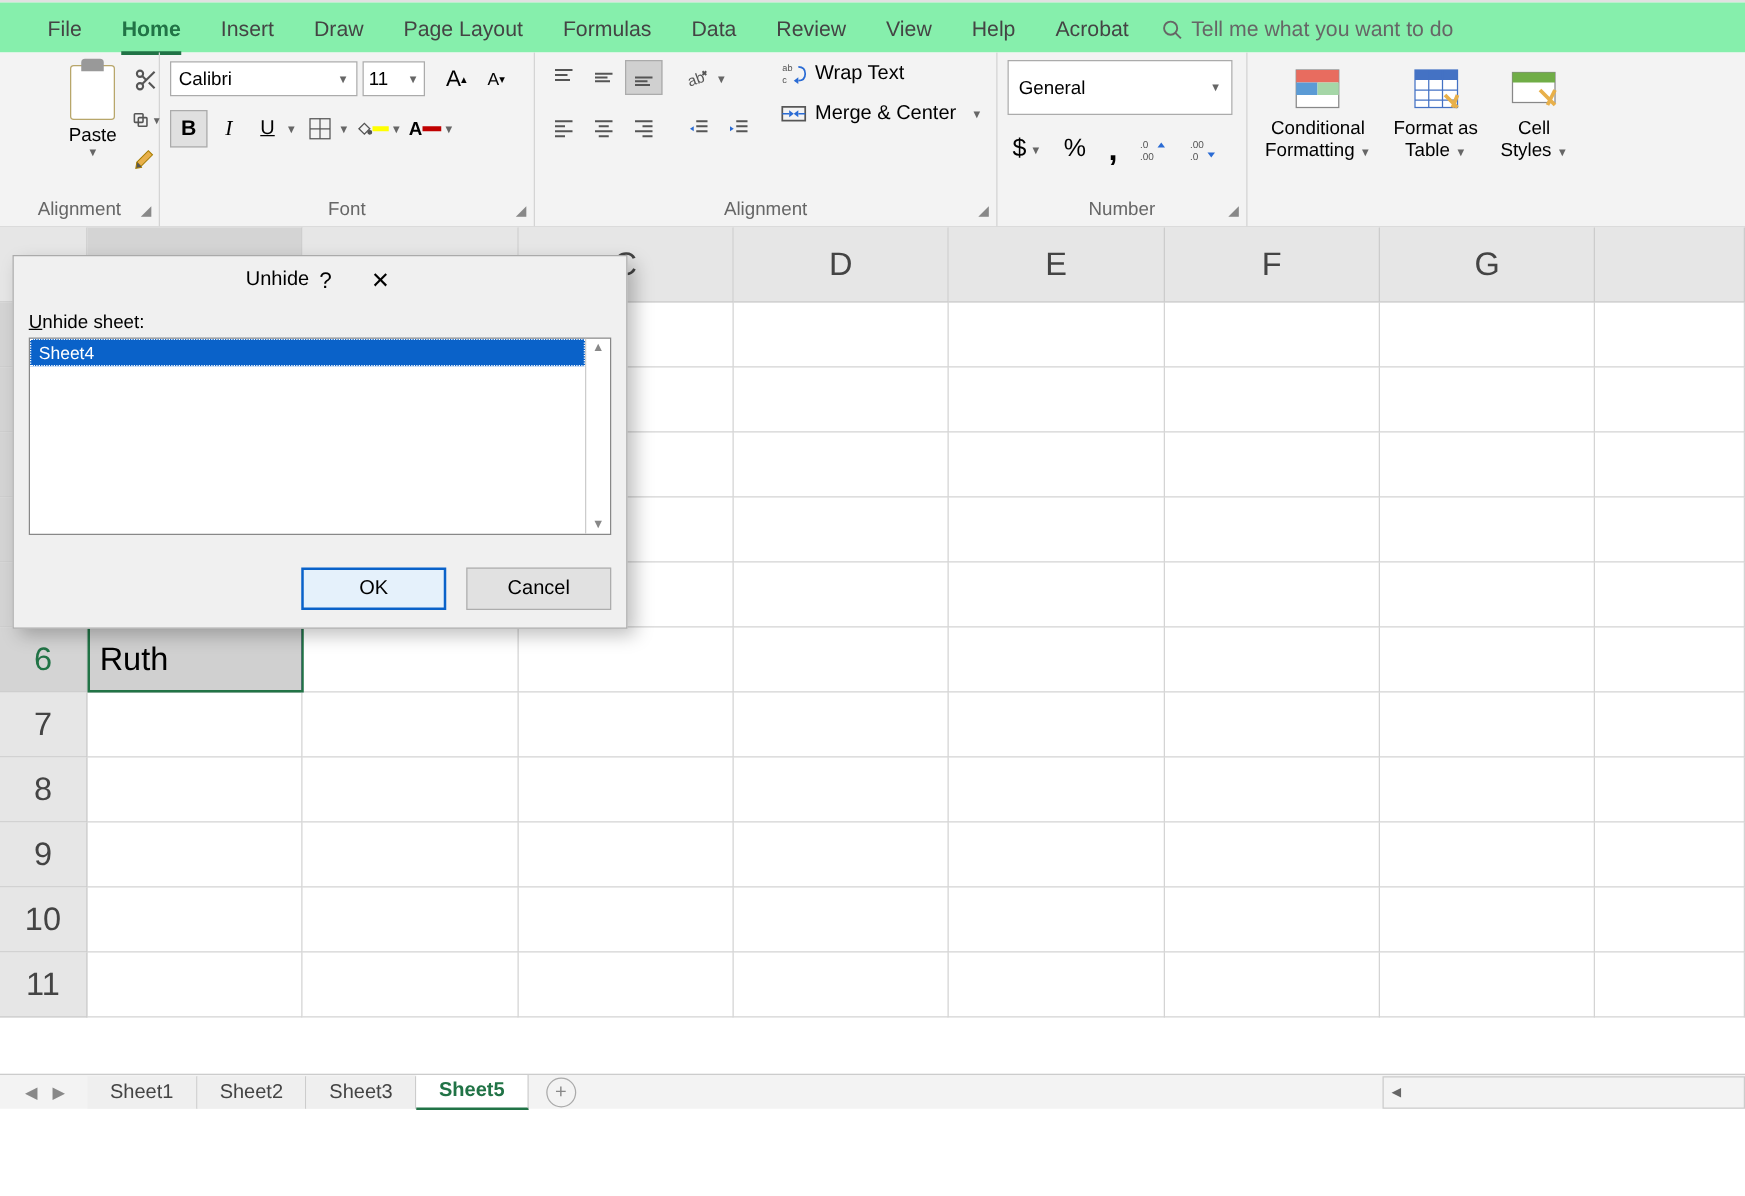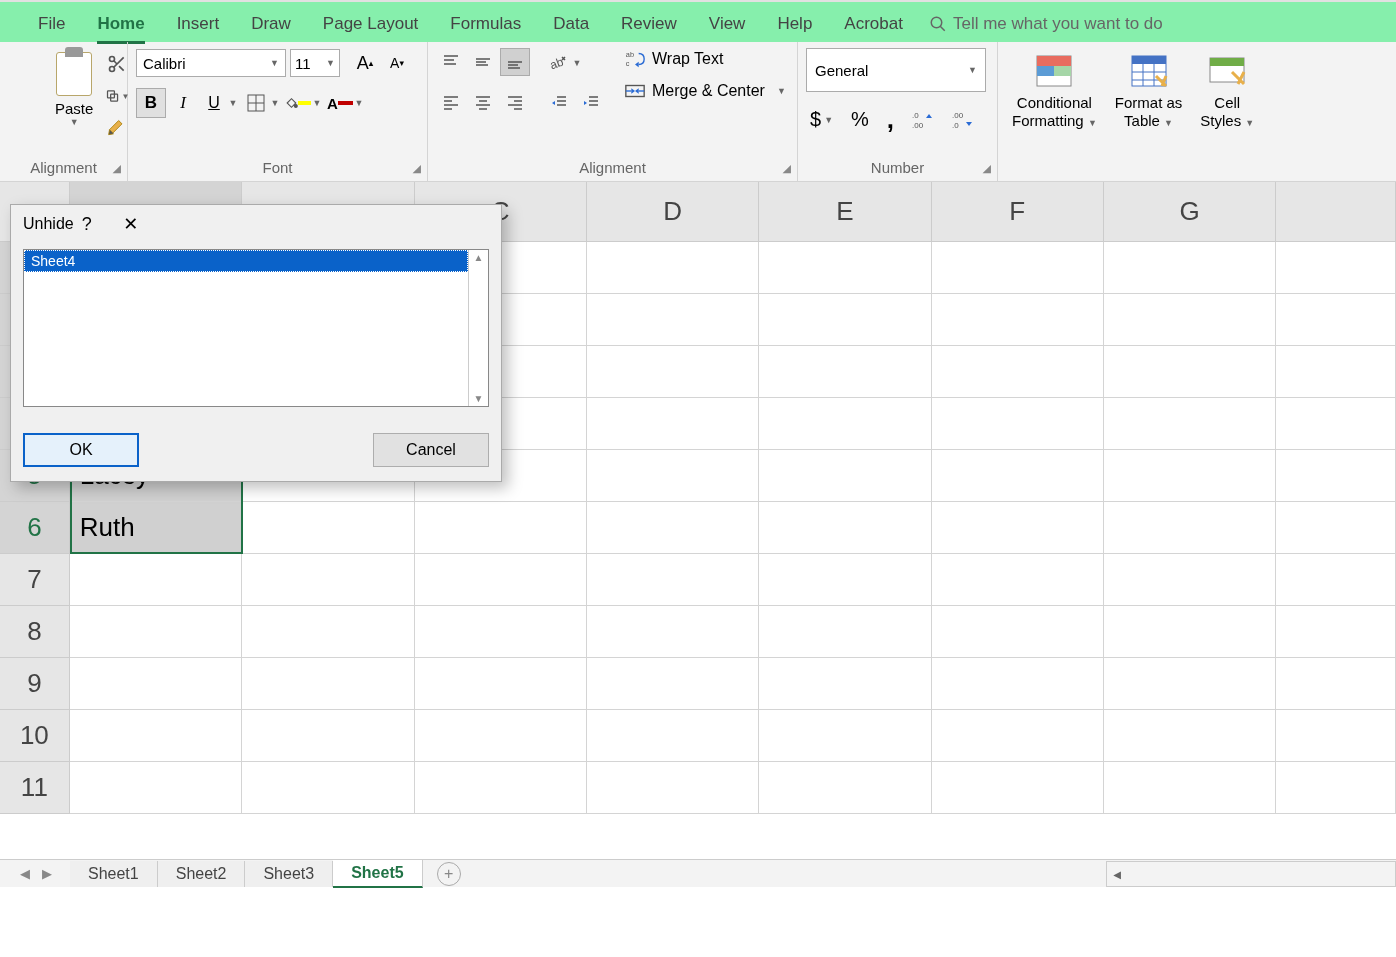--- a/index.html
+++ b/index.html
@@ -87,32 +87,32 @@
 .sheet-tab { padding: 4px 18px; font-size: 16px; border-right: 1px solid #ccc; color: #444; cursor: pointer; background: #efefef; }
 .sheet-tab.active { background: #fff; color: #217346; font-weight: 600; border-bottom: 2px solid #217346; }
 .add-sheet { width: 24px; height: 24px; border: 1px solid #aaa; border-radius: 50%; display: flex; align-items: center; justify-content: center; margin-left: 14px; color: #888; cursor: pointer; }
 .hscroll { position: absolute; right: 0; bottom: 70px; width: 290px; height: 26px; border: 1px solid #ccc; background: #f3f3f3; display: flex; }
 .hscroll .sb-arrow { width: 20px; display: flex; align-items: center; justify-content: center; color: #666; font-size: 10px; }
 .hscroll .sb-track { flex: 1; }
 .sheet-sep { width: 14px; display: flex; align-items: center; justify-content: center; color: #aaa; margin-left: auto; }
 
 
 .dialog-backdrop { position: absolute; left: 10px; top: 204px; width: 492px; background: #f0f0f0; border: 1px solid #aaa; box-shadow: 6px 6px 14px rgba(0,0,0,.25); z-index: 100; }
-.dialog-title { display: flex; align-items: center; justify-content: flex-start; padding: 8px 10px 8px 12px; font-size: 16px; }
+.dialog-title { display: flex; align-items: center; justify-content: center; padding: 8px 10px 8px 12px; font-size: 16px; }
 .dialog-title .btns { display: flex; gap: 18px; align-items: center; }
 .dialog-title .btns span { cursor: pointer; font-size: 18px; width: 26px; text-align: center; }
 .dialog-body { padding: 6px 12px 12px; }
 .dlg-label { font-size: 15px; margin-bottom: 4px; }
 .dlg-label .ul { text-decoration: underline; }
 .listbox { border: 1px solid #888; background: #fff; height: 158px; display: flex; }
 .list-inner { flex: 1; overflow: hidden; }
 .list-item { padding: 2px 6px; font-size: 14px; }
 .list-item.selected { background: #0a62c9; color: #fff; border: 1px dotted #fff; }
 .list-scroll { width: 20px; border-left: 1px solid #ccc; display: flex; flex-direction: column; justify-content: space-between; color: #888; font-size: 10px; align-items: center; padding: 2px 0; }
-.dialog-buttons { display: flex; justify-content: space-between; gap: 16px; padding: 14px 12px 14px; }
+.dialog-buttons { display: flex; justify-content: flex-end; gap: 16px; padding: 14px 12px 14px; }
 .dlg-btn { width: 116px; height: 34px; border: 1px solid #adadad; background: #e1e1e1; font-size: 16px; cursor: pointer; }
 .dlg-btn.primary { border: 2px solid #0a62c9; background: #e5f1fb; }
 
 
 .dd { font-size: 9px; color: #666; }
 </style>
 </head>
 <body>
 
 <div class="top-line"></div>
@@ -574,20 +574,21 @@
 
 <div class="dialog-backdrop">
   <div class="dialog-title">
     <span>Unhide</span>
     <div class="btns">
       <span>?</span>
       <span>✕</span>
     </div>
   </div>
   <div class="dialog-body">
+    <div class="dlg-label"><span class="ul">U</span><span>nhide sheet:</span></div>
     <div class="listbox">
       <div class="list-inner">
         <div class="list-item selected">Sheet4</div>
       </div>
       <div class="list-scroll">
           <span>▲</span>
           <span>▼</span>
         </div>
     </div>
   </div>

